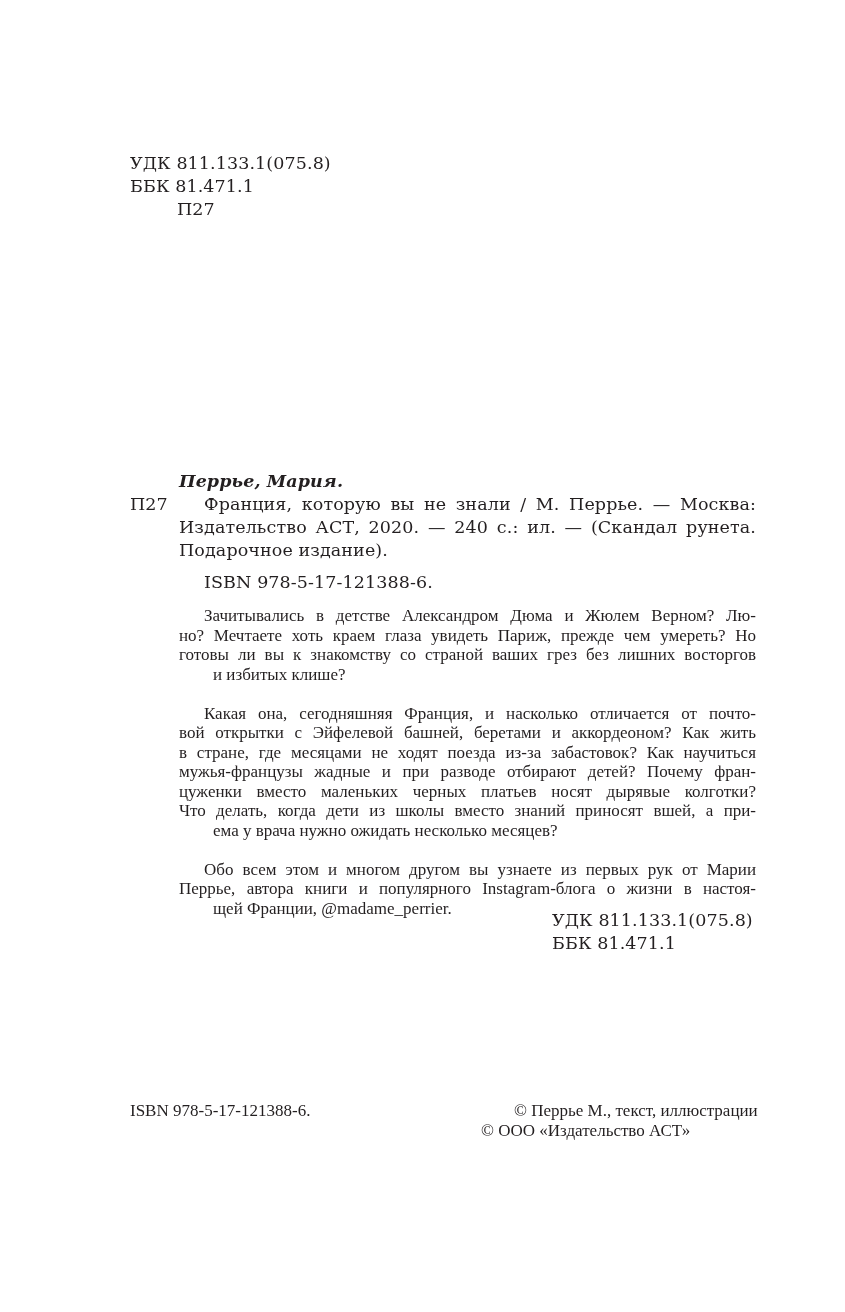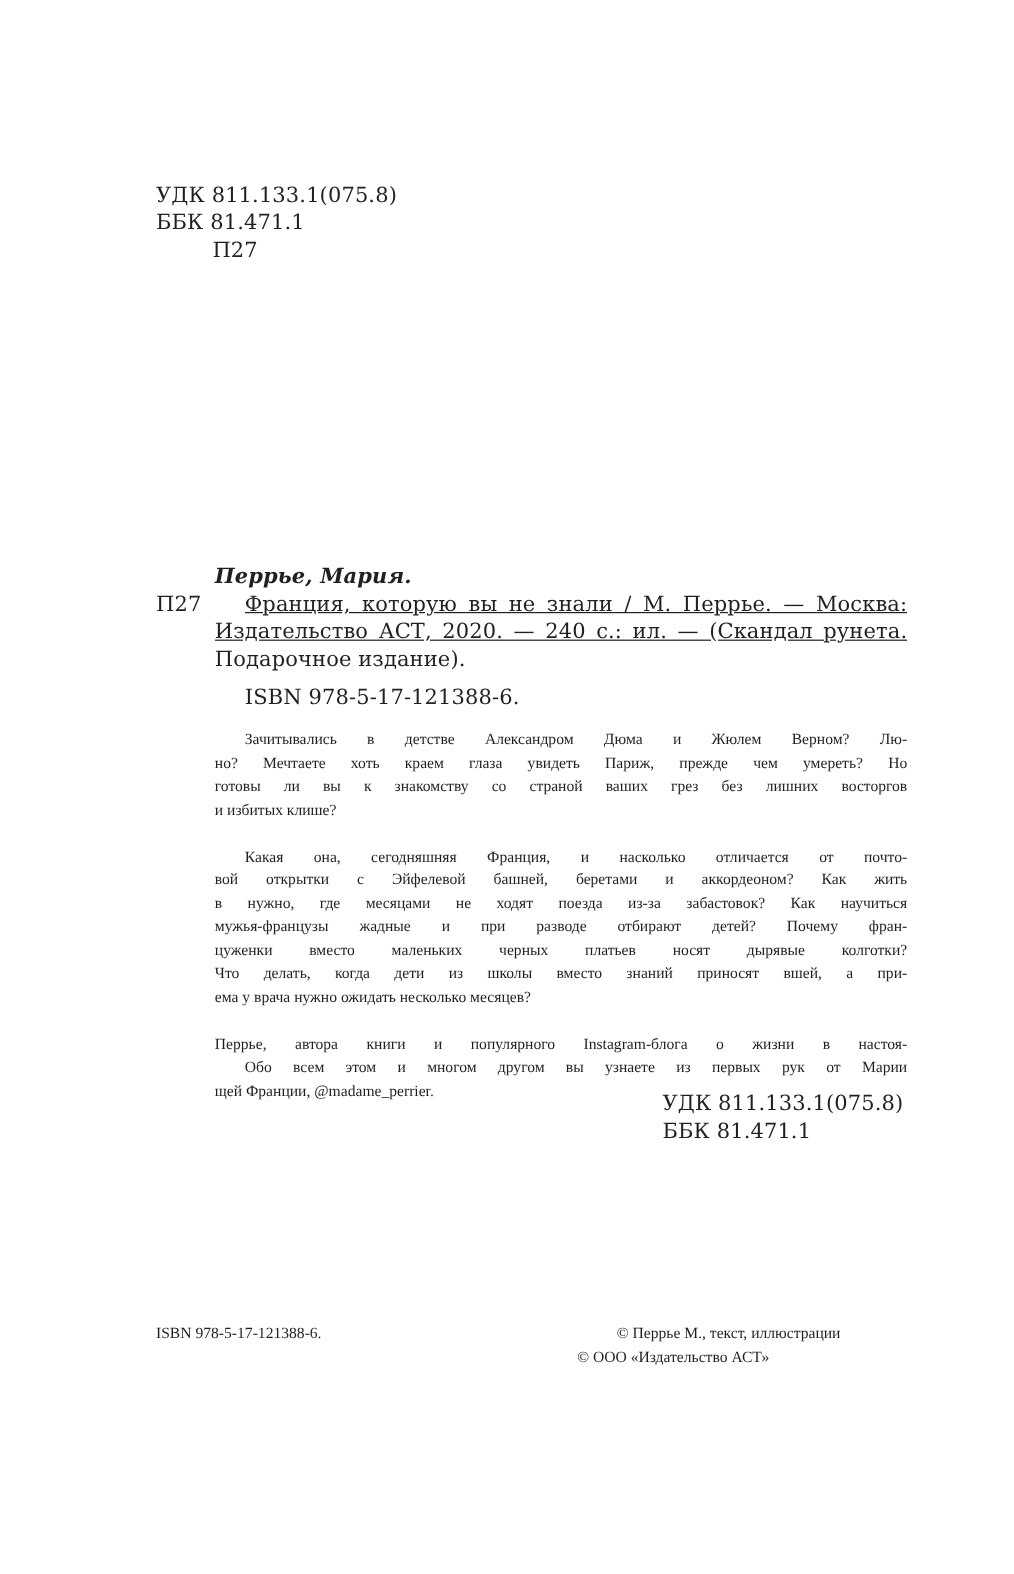--- a/index.html
+++ b/index.html
@@ -1,25 +1,25 @@
 <!DOCTYPE html>
 <html><head>
 <meta charset="utf-8">
 <style>
   html, body { margin: 0; padding: 0; background: #ffffff; }
   body { width: 845px; height: 1312px; position: relative; overflow: hidden; color: #231f20; }
   .serif { font-family: "DejaVu Serif", "Liberation Serif", serif; }
   .abs { position: absolute; white-space: nowrap; text-align: center; }
   .big { font-size: 17.5px; line-height: 23px; letter-spacing: 0.1px; }
-  .small { font-family: "Liberation Serif", "DejaVu Serif", serif; font-size: 13px; line-height: 19.5px; }
+  .small { font-family: "Liberation Serif", "DejaVu Serif", serif; font-size: 17px; line-height: 19.5px; }
   .bold { font-weight: bold; }
-  .justify-line { position: absolute; white-space: nowrap; text-align: justify; text-align-last: justify; overflow: hidden; text-decoration: underline; }
+  .justify-line { position: absolute; white-space: nowrap; text-align: justify; text-align-last: justify; overflow: hidden; }
   .para { position: absolute; left: 179px; width: 577px; }
   .para .ln { display: block; text-align: justify; text-align-last: justify; white-space: nowrap; height: 19.5px; }
-  .para .ln.last { text-align-last: left; }
+  .para .ln.last { text-align-last: left; margin-left: 34px; }
   .para .ln.ind { padding-left: 25px; }
 </style>
 </head>
 <body>
 
 <div>
   <div class="abs serif big" style="left:130px; top:152px;">УДК 811.133.1(075.8)</div>
   <div class="abs serif big" style="left:130px; top:175px;">ББК 81.471.1</div>
   <div class="abs serif big" style="left:177px; top:198px;">П27</div>
 </div>
@@ -36,30 +36,30 @@
 <div class="para small" style="top:606px;">
   <span class="ln ind">Зачитывались в детстве Александром Дюма и Жюлем Верном? Лю-</span>
   <span class="ln">но? Мечтаете хоть краем глаза увидеть Париж, прежде чем умереть? Но</span>
   <span class="ln">готовы ли вы к знакомству со страной ваших грез без лишних восторгов</span>
   <span class="ln last">и избитых клише?</span>
 </div>
 
 <div class="para small" style="top:703.5px;">
   <span class="ln ind">Какая она, сегодняшняя Франция, и насколько отличается от почто-</span>
   <span class="ln">вой открытки с Эйфелевой башней, беретами и аккордеоном? Как жить</span>
-  <span class="ln">в нужно, где месяцами не ходят поезда из-за забастовок? Как научиться</span>
+  <span class="ln">в стране, где месяцами не ходят поезда из-за забастовок? Как научиться</span>
   <span class="ln">мужья-французы жадные и при разводе отбирают детей? Почему фран-</span>
   <span class="ln">цуженки вместо маленьких черных платьев носят дырявые колготки?</span>
   <span class="ln">Что делать, когда дети из школы вместо знаний приносят вшей, а при-</span>
   <span class="ln last">ема у врача нужно ожидать несколько месяцев?</span>
 </div>
 
 <div class="para small" style="top:859.5px;">
+  <span class="ln ind">Обо всем этом и многом другом вы узнаете из первых рук от Марии</span>
   <span class="ln">Перрье, автора книги и популярного Instagram-блога о жизни в настоя-</span>
-  <span class="ln ind">Обо всем этом и многом другом вы узнаете из первых рук от Марии</span>
   <span class="ln last">щей Франции, @madame_perrier.</span>
 </div>
 
 <div>
   <div class="abs serif big" style="left:552px; top:909px;">УДК 811.133.1(075.8)</div>
   <div class="abs serif big" style="left:552px; top:932px;">ББК 81.471.1</div>
 </div>
 
 <div>
   <div class="abs small" style="left:130px; top:1101px;">ISBN 978-5-17-121388-6.</div>

